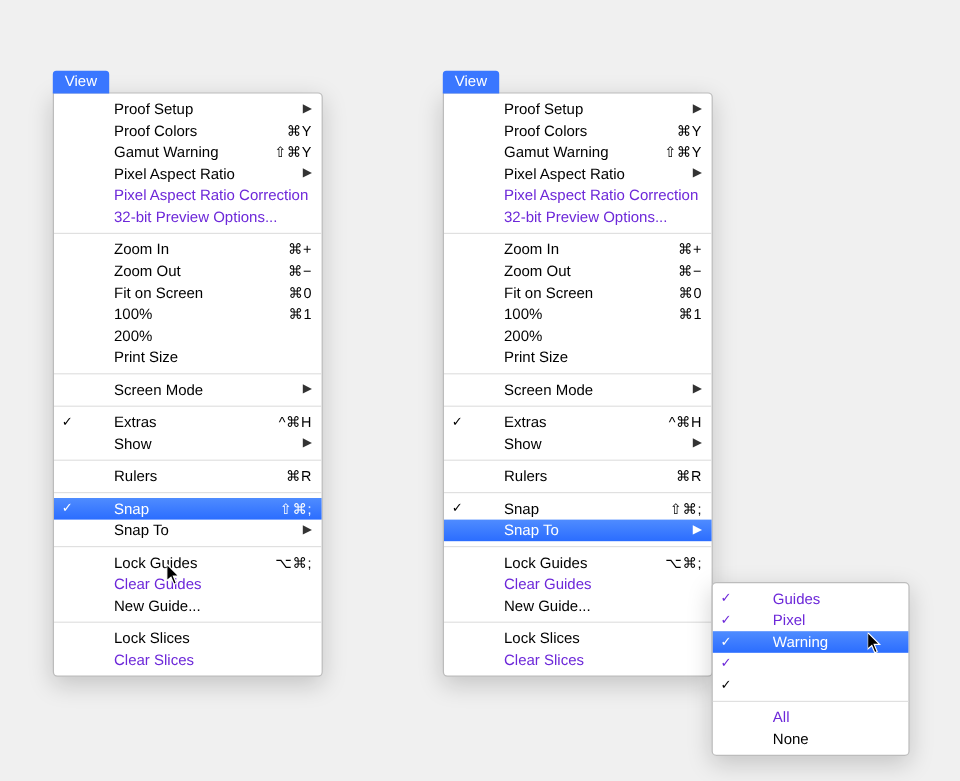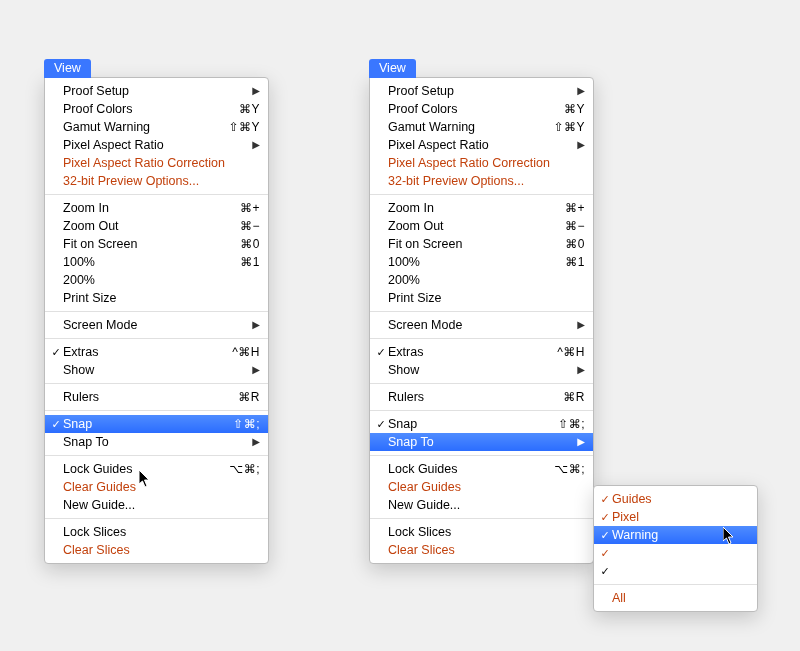--- a/index.html
+++ b/index.html
@@ -44,37 +44,38 @@
   }
   .item {
     display: flex;
     align-items: center;
     height: 18px;
     line-height: 18px;
     padding: 0 8px 0 4px;
     white-space: nowrap;
   }
   .item.disabled {
-    color: #c2410c;
+    color: #6d28d9;
     align-items: center;
   }
   .item.highlight {
     background: linear-gradient(#4f8cff, #2b6dff);
     color: #fff;
   }
   .check {
     width: 14px;
     text-align: center;
     font-size: 11px;
     flex: 0 0 14px;
   }
   .label {
     flex: 1 1 auto;
     overflow: hidden;
     text-overflow: ellipsis;
+    margin-left: 32px;
   }
   .shortcut {
     flex: 0 0 auto;
     font-size: 12px;
     letter-spacing: 0.5px;
     text-align: right;
     min-width: 30px;
     color: inherit;
     padding-left: 6px;
     font-family: "Lucida Grande", Arial, sans-serif;
@@ -372,20 +373,24 @@
         <span class="check">✓</span>
       </div>
       <div class="item">
         <span class="check">✓</span>
       </div>
       <div class="sep"></div>
       <div class="item disabled">
         <span class="check"></span>
         <span class="label">All</span>
       </div>
+      <div class="item">
+        <span class="check"></span>
+        <span class="label">None</span>
+      </div>
     </div>
 
 <div id="cursor-left" class="cursor" style="left: 139px; top: 470px;">
   <svg width="14" height="18" viewBox="0 0 14 18">
     <path d="M0 0 L0 14 L3.5 11 L6 17 L8 16 L5.5 10 L10 10 Z" fill="#000" stroke="#fff" stroke-width="1"></path>
   </svg>
 </div>
 <div id="cursor-right" class="cursor" style="left: 723px; top: 527px;">
   <svg width="14" height="18" viewBox="0 0 14 18">
     <path d="M0 0 L0 14 L3.5 11 L6 17 L8 16 L5.5 10 L10 10 Z" fill="#000" stroke="#fff" stroke-width="1"></path>

